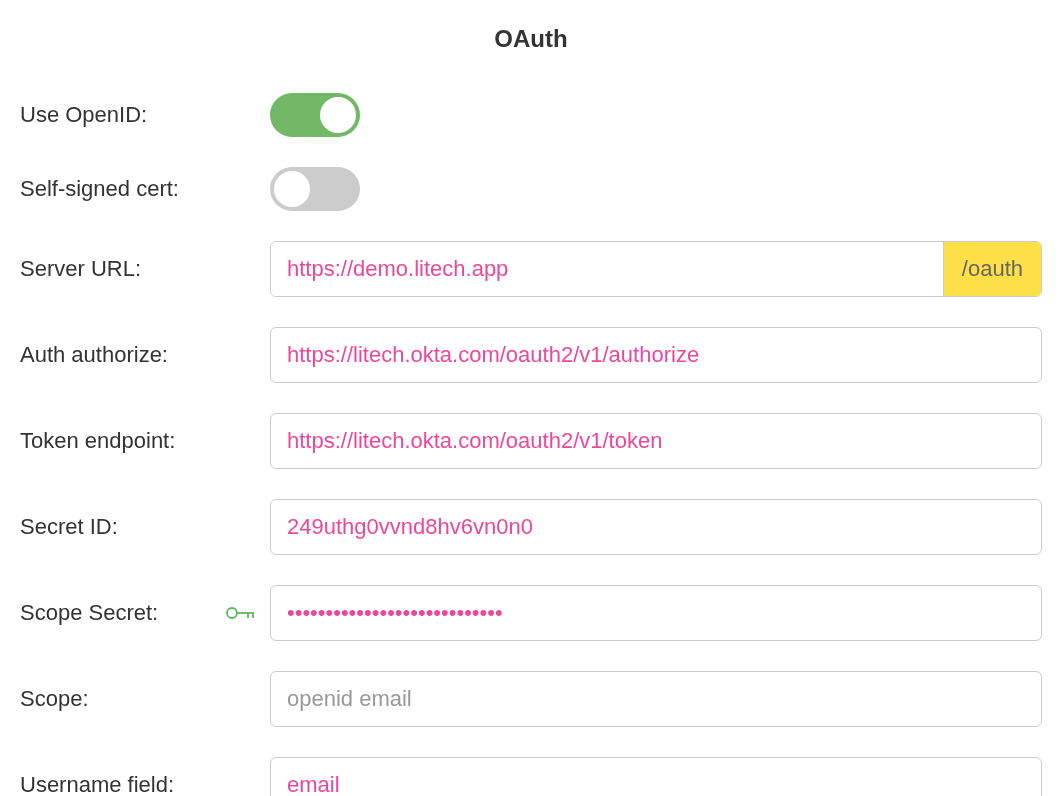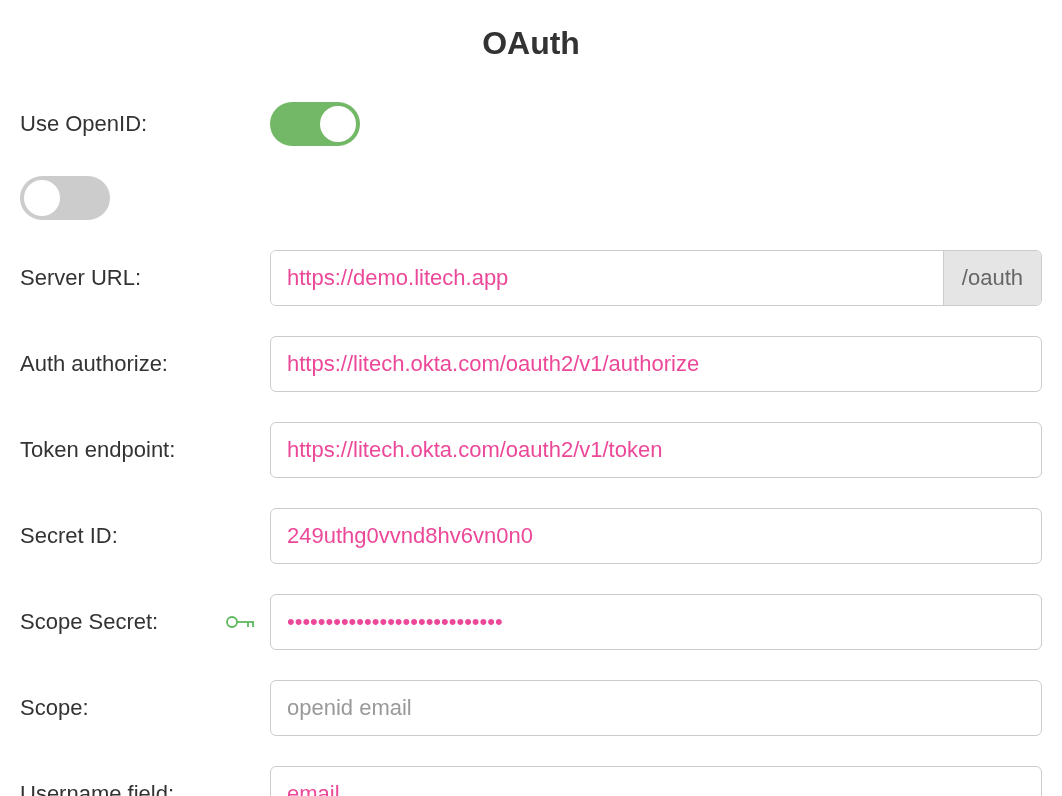--- a/index.html
+++ b/index.html
@@ -11,21 +11,21 @@
     body {
       font-family: -apple-system, BlinkMacSystemFont, "Segoe UI", Helvetica, Arial, sans-serif;
       background: #ffffff;
       color: #333333;
       padding: 20px;
       width: 1062px;
     }
 
     .page-title {
       text-align: center;
-      font-size: 32px;
+      font-size: 24px;
       font-weight: 700;
       color: #333333;
       margin-bottom: 40px;
       margin-top: 5px;
     }
 
     .form-row {
       display: flex;
       align-items: center;
       margin-bottom: 30px;
@@ -111,21 +111,21 @@
       border-radius: 0;
       height: 100%;
     }
 
     .input-suffix {
       display: flex;
       align-items: center;
       padding: 0 18px;
       font-size: 22px;
       color: #666666;
-      background: #e5e5e5;
+      background: #fde047;
       border-left: 1px solid #cccccc;
     }
 
     
     .key-icon {
       color: #5cb85c;
       margin-left: auto;
       margin-right: 14px;
       display: inline-flex;
       align-items: center;
@@ -148,20 +148,21 @@
 <div class="form-row">
   <div class="form-label">Use OpenID:</div>
   <div class="form-control-wrap">
     <div class="toggle on">
       <div class="toggle-knob"></div>
     </div>
   </div>
 </div>
 
 <div class="form-row">
+  <div class="form-label">Self-signed cert:</div>
   <div class="form-control-wrap">
     <div class="toggle off">
       <div class="toggle-knob"></div>
     </div>
   </div>
 </div>
 
 <div class="form-row">
   <div class="form-label">Server URL:</div>
   <div class="form-control-wrap">

